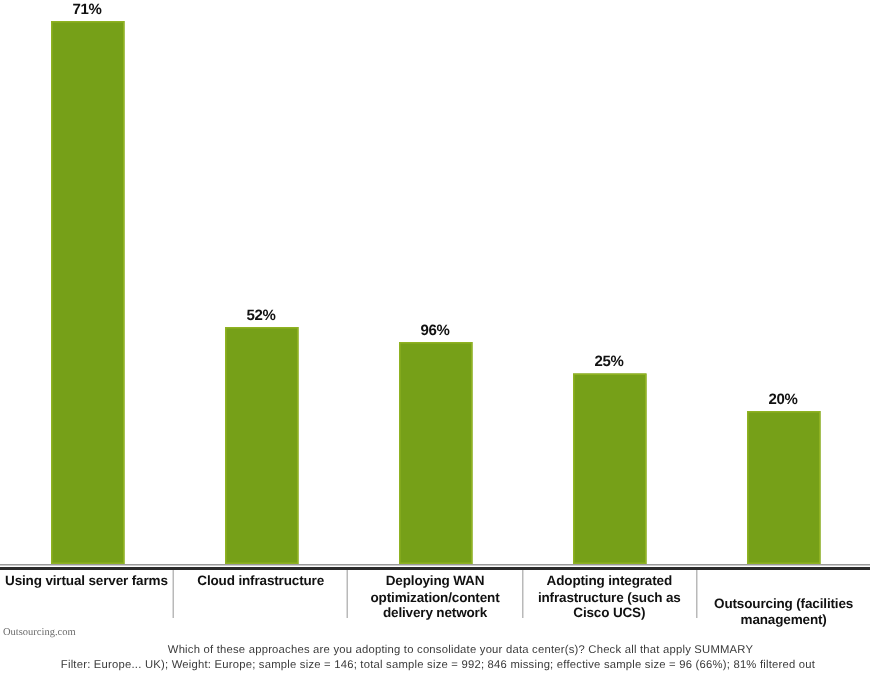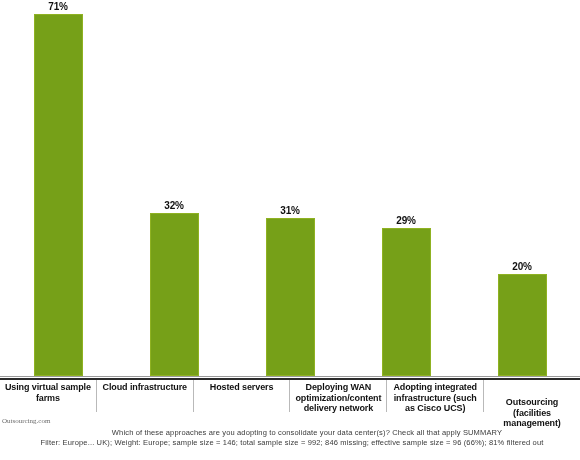--- a/index.html
+++ b/index.html
@@ -150,58 +150,57 @@
 
   <div class="plot-area">
 
     <div class="bar-slot">
       <div class="bar-wrap">
         <div class="bar-value">71%</div>
         <div class="bar" style="height: 362px; background: rgb(118, 160, 24); border-color: rgb(143, 178, 34);"></div>
       </div>
     </div>
 
-    <div class="bar-slot">
-      <div class="bar-wrap">
-        <div class="bar-value">32%</div>
-        <div class="bar" style="height: 163px; background: rgb(118, 160, 24); border-color: rgb(143, 178, 34);"></div>
-      </div>
-    </div>
-
-    <div class="bar-slot">
-      <div class="bar-wrap">
-        <div class="bar-value">31%</div>
+
+    <div class="bar-slot">
+      <div class="bar-wrap">
+        <div class="bar-value">52%</div>
         <div class="bar" style="height: 158px; background: rgb(118, 160, 24); border-color: rgb(143, 178, 34);"></div>
       </div>
     </div>
 
     <div class="bar-slot">
       <div class="bar-wrap">
-        <div class="bar-value">29%</div>
+        <div class="bar-value">96%</div>
         <div class="bar" style="height: 148px; background: rgb(118, 160, 24); border-color: rgb(143, 178, 34);"></div>
       </div>
     </div>
 
+    <div class="bar-slot">
+      <div class="bar-wrap">
+        <div class="bar-value">25%</div>
+        <div class="bar" style="height: 127px; background: rgb(118, 160, 24); border-color: rgb(143, 178, 34);"></div>
+      </div>
+    </div>
 
     <div class="bar-slot">
       <div class="bar-wrap">
         <div class="bar-value">20%</div>
         <div class="bar" style="height: 102px; background: rgb(118, 160, 24); border-color: rgb(143, 178, 34);"></div>
       </div>
     </div>
 
   </div>
 
   <div class="axis-line-thin"></div>
   <div class="axis-line-thick"></div>
 
   <div class="cat-band">
-    <div class="cat-cell">Using virtual sample farms</div>
+    <div class="cat-cell">Using virtual server farms</div>
     <div class="cat-cell">Cloud infrastructure</div>
-    <div class="cat-cell">Hosted servers</div>
     <div class="cat-cell">Deploying WAN optimization/content delivery network</div>
     <div class="cat-cell">Adopting integrated infrastructure (such as Cisco UCS)</div>
     <div class="cat-cell">Outsourcing (facilities management)</div>
   </div>
 
   <div class="watermark">Outsourcing.com</div>
 
   <div class="footnotes">
     <div class="footnote-question">Which of these approaches are you adopting to consolidate your data center(s)? Check all that apply SUMMARY</div>
     <div class="footnote-filter">Filter: Europe... UK); Weight: Europe; sample size = 146; total sample size = 992; 846 missing; effective sample size = 96 (66%); 81% filtered out</div>

